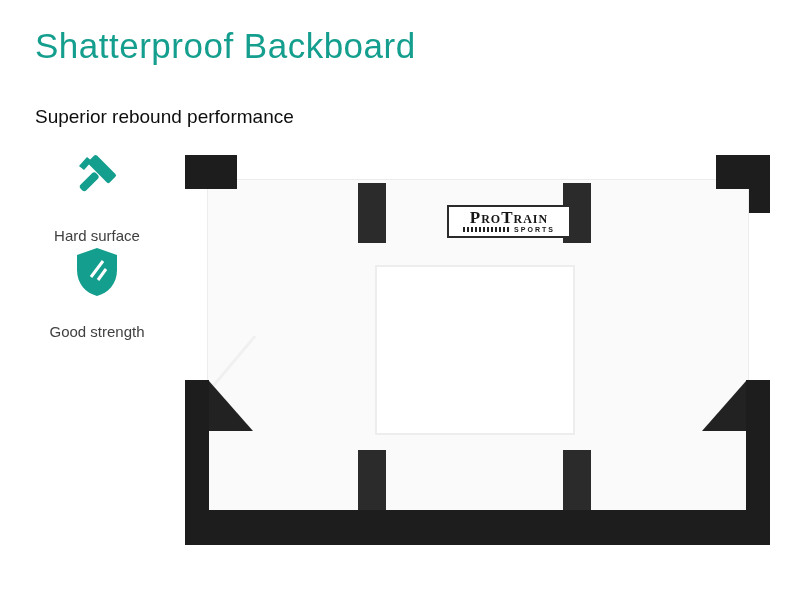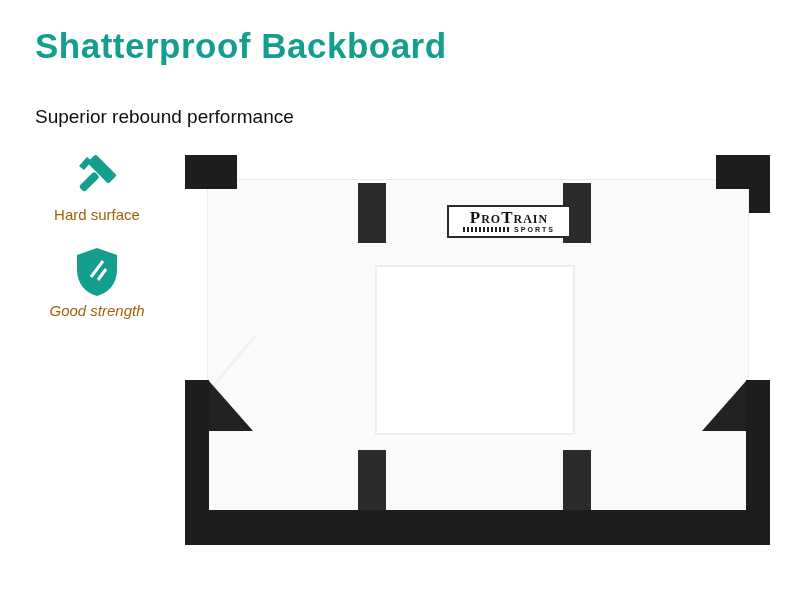--- a/index.html
+++ b/index.html
@@ -5,38 +5,38 @@
   * { margin:0; padding:0; box-sizing:border-box; }
   html,body { background:#ffffff; }
   .page {
     position:relative; width:800px; height:600px; background:#ffffff;
     overflow:hidden; font-family:"Liberation Sans", sans-serif;
   }
 
   
   .title {
     position:absolute; left:35px; top:26px;
-    font-size:35px; font-weight:700; letter-spacing:0.5px;
+    font-size:35px; font-weight:400; letter-spacing:0.5px;
     color:#149e8e;
   }
   .subtitle {
     position:absolute; left:35px; top:88px;
     font-size:19px; font-weight:400; color:#0e0e0e;margin-top:18px;
   }
 
   
   .feature {
     position:absolute; left:36px; width:122px; text-align:center;
   }
   .feature .icon { display:inline-block; }
   .feature-label {
-    margin-top:0; font-size:15px; color:#a16207;
+    margin-top:21px; font-size:15px; color:#404040;
   }
   .feature-hammer { top:148px; }
-  .feature-shield { top:246px;font-style:italic; }
+  .feature-shield { top:246px; }
 
   
   .backboard {
     position:absolute; left:185px; top:155px; width:585px; height:390px;
   }
   .backboard .part { position:absolute; }
 
   .board-face {
     left:22px; top:24px; width:542px; height:332px;
     background:#fafafa; border:1px solid #ececec;

